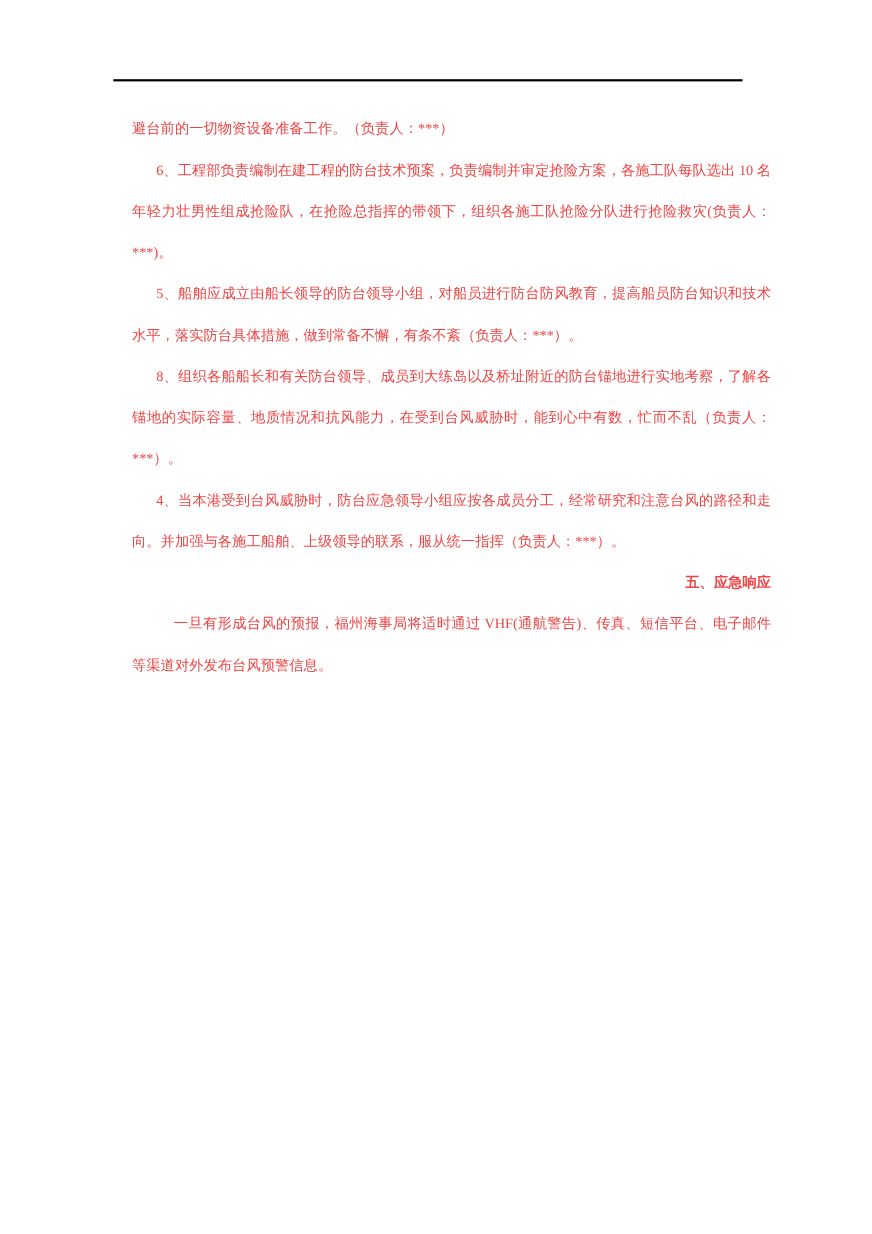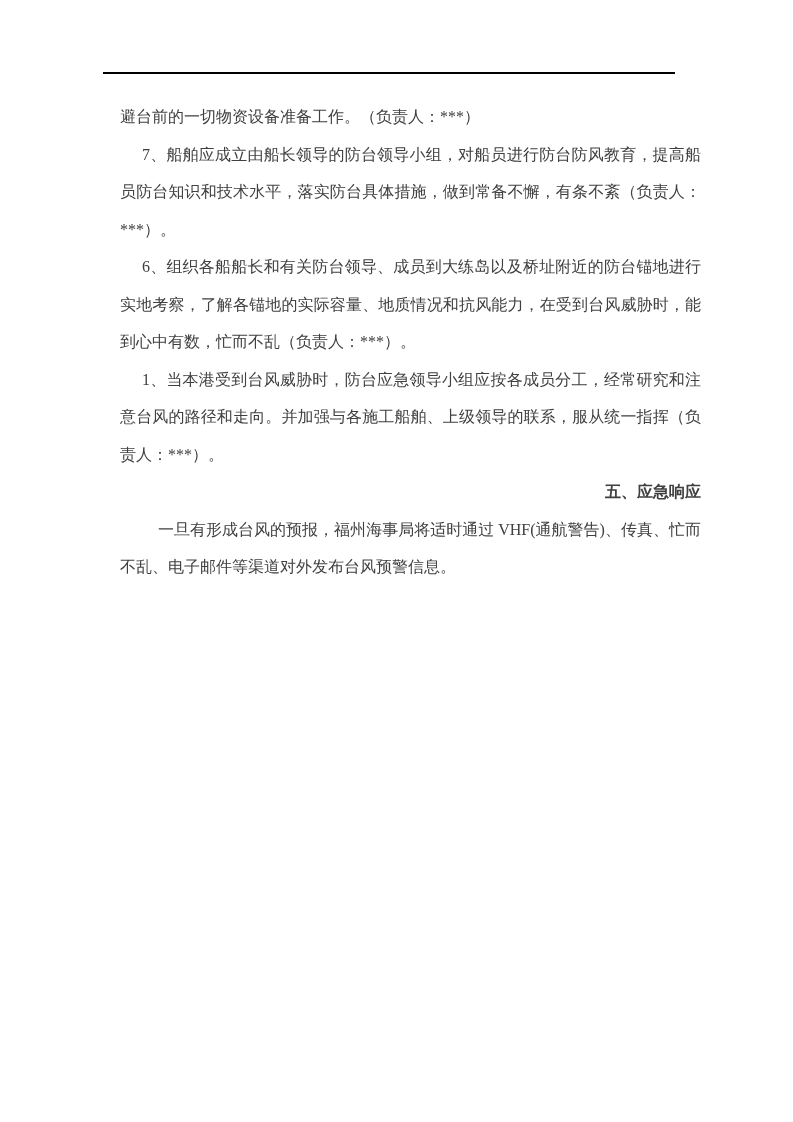--- a/index.html
+++ b/index.html
@@ -26,40 +26,41 @@
   }
   .content {
     position: absolute;
     left: 120px;
     top: 98px;
     width: 581px;
   }
   p.para {
     margin: 0;
     padding: 0;
-    font-size: 16px;
+    font-size: 13px;
     line-height: 37.5px;
     text-align: justify;
-    color: #404040;
+    color: #ef4444;
   }
   p.para.continuation { text-indent: 0; }
   p.para.numbered     { text-indent: 22px; }
   p.para.body         { text-indent: 38px; }
   p.para.heading {
     text-indent: 26px;
     font-weight: bold;
     text-align: right;
   }
 </style>
 </head>
 <body>
 
 <div class="page">
   <div class="header-rule"></div>
   <div class="content" id="content">
       <p class="para continuation">避台前的一切物资设备准备工作。（负责人：***）</p>
-      <p class="para numbered">7、船舶应成立由船长领导的防台领导小组，对船员进行防台防风教育，提高船员防台知识和技术水平，落实防台具体措施，做到常备不懈，有条不紊（负责人：***）。</p>
-      <p class="para numbered">6、组织各船船长和有关防台领导、成员到大练岛以及桥址附近的防台锚地进行实地考察，了解各锚地的实际容量、地质情况和抗风能力，在受到台风威胁时，能到心中有数，忙而不乱（负责人：***）。</p>
-      <p class="para numbered">1、当本港受到台风威胁时，防台应急领导小组应按各成员分工，经常研究和注意台风的路径和走向。并加强与各施工船舶、上级领导的联系，服从统一指挥（负责人：***）。</p>
+      <p class="para numbered">6、工程部负责编制在建工程的防台技术预案，负责编制并审定抢险方案，各施工队每队选出 10 名年轻力壮男性组成抢险队，在抢险总指挥的带领下，组织各施工队抢险分队进行抢险救灾(负责人：***)。</p>
+      <p class="para numbered">5、船舶应成立由船长领导的防台领导小组，对船员进行防台防风教育，提高船员防台知识和技术水平，落实防台具体措施，做到常备不懈，有条不紊（负责人：***）。</p>
+      <p class="para numbered">8、组织各船船长和有关防台领导、成员到大练岛以及桥址附近的防台锚地进行实地考察，了解各锚地的实际容量、地质情况和抗风能力，在受到台风威胁时，能到心中有数，忙而不乱（负责人：***）。</p>
+      <p class="para numbered">4、当本港受到台风威胁时，防台应急领导小组应按各成员分工，经常研究和注意台风的路径和走向。并加强与各施工船舶、上级领导的联系，服从统一指挥（负责人：***）。</p>
       <p class="para heading">五、应急响应</p>
-      <p class="para body">一旦有形成台风的预报，福州海事局将适时通过 VHF(通航警告)、传真、忙而不乱、电子邮件等渠道对外发布台风预警信息。</p>
+      <p class="para body">一旦有形成台风的预报，福州海事局将适时通过 VHF(通航警告)、传真、短信平台、电子邮件等渠道对外发布台风预警信息。</p>
     </div>
 </div>
 
 </body></html>

